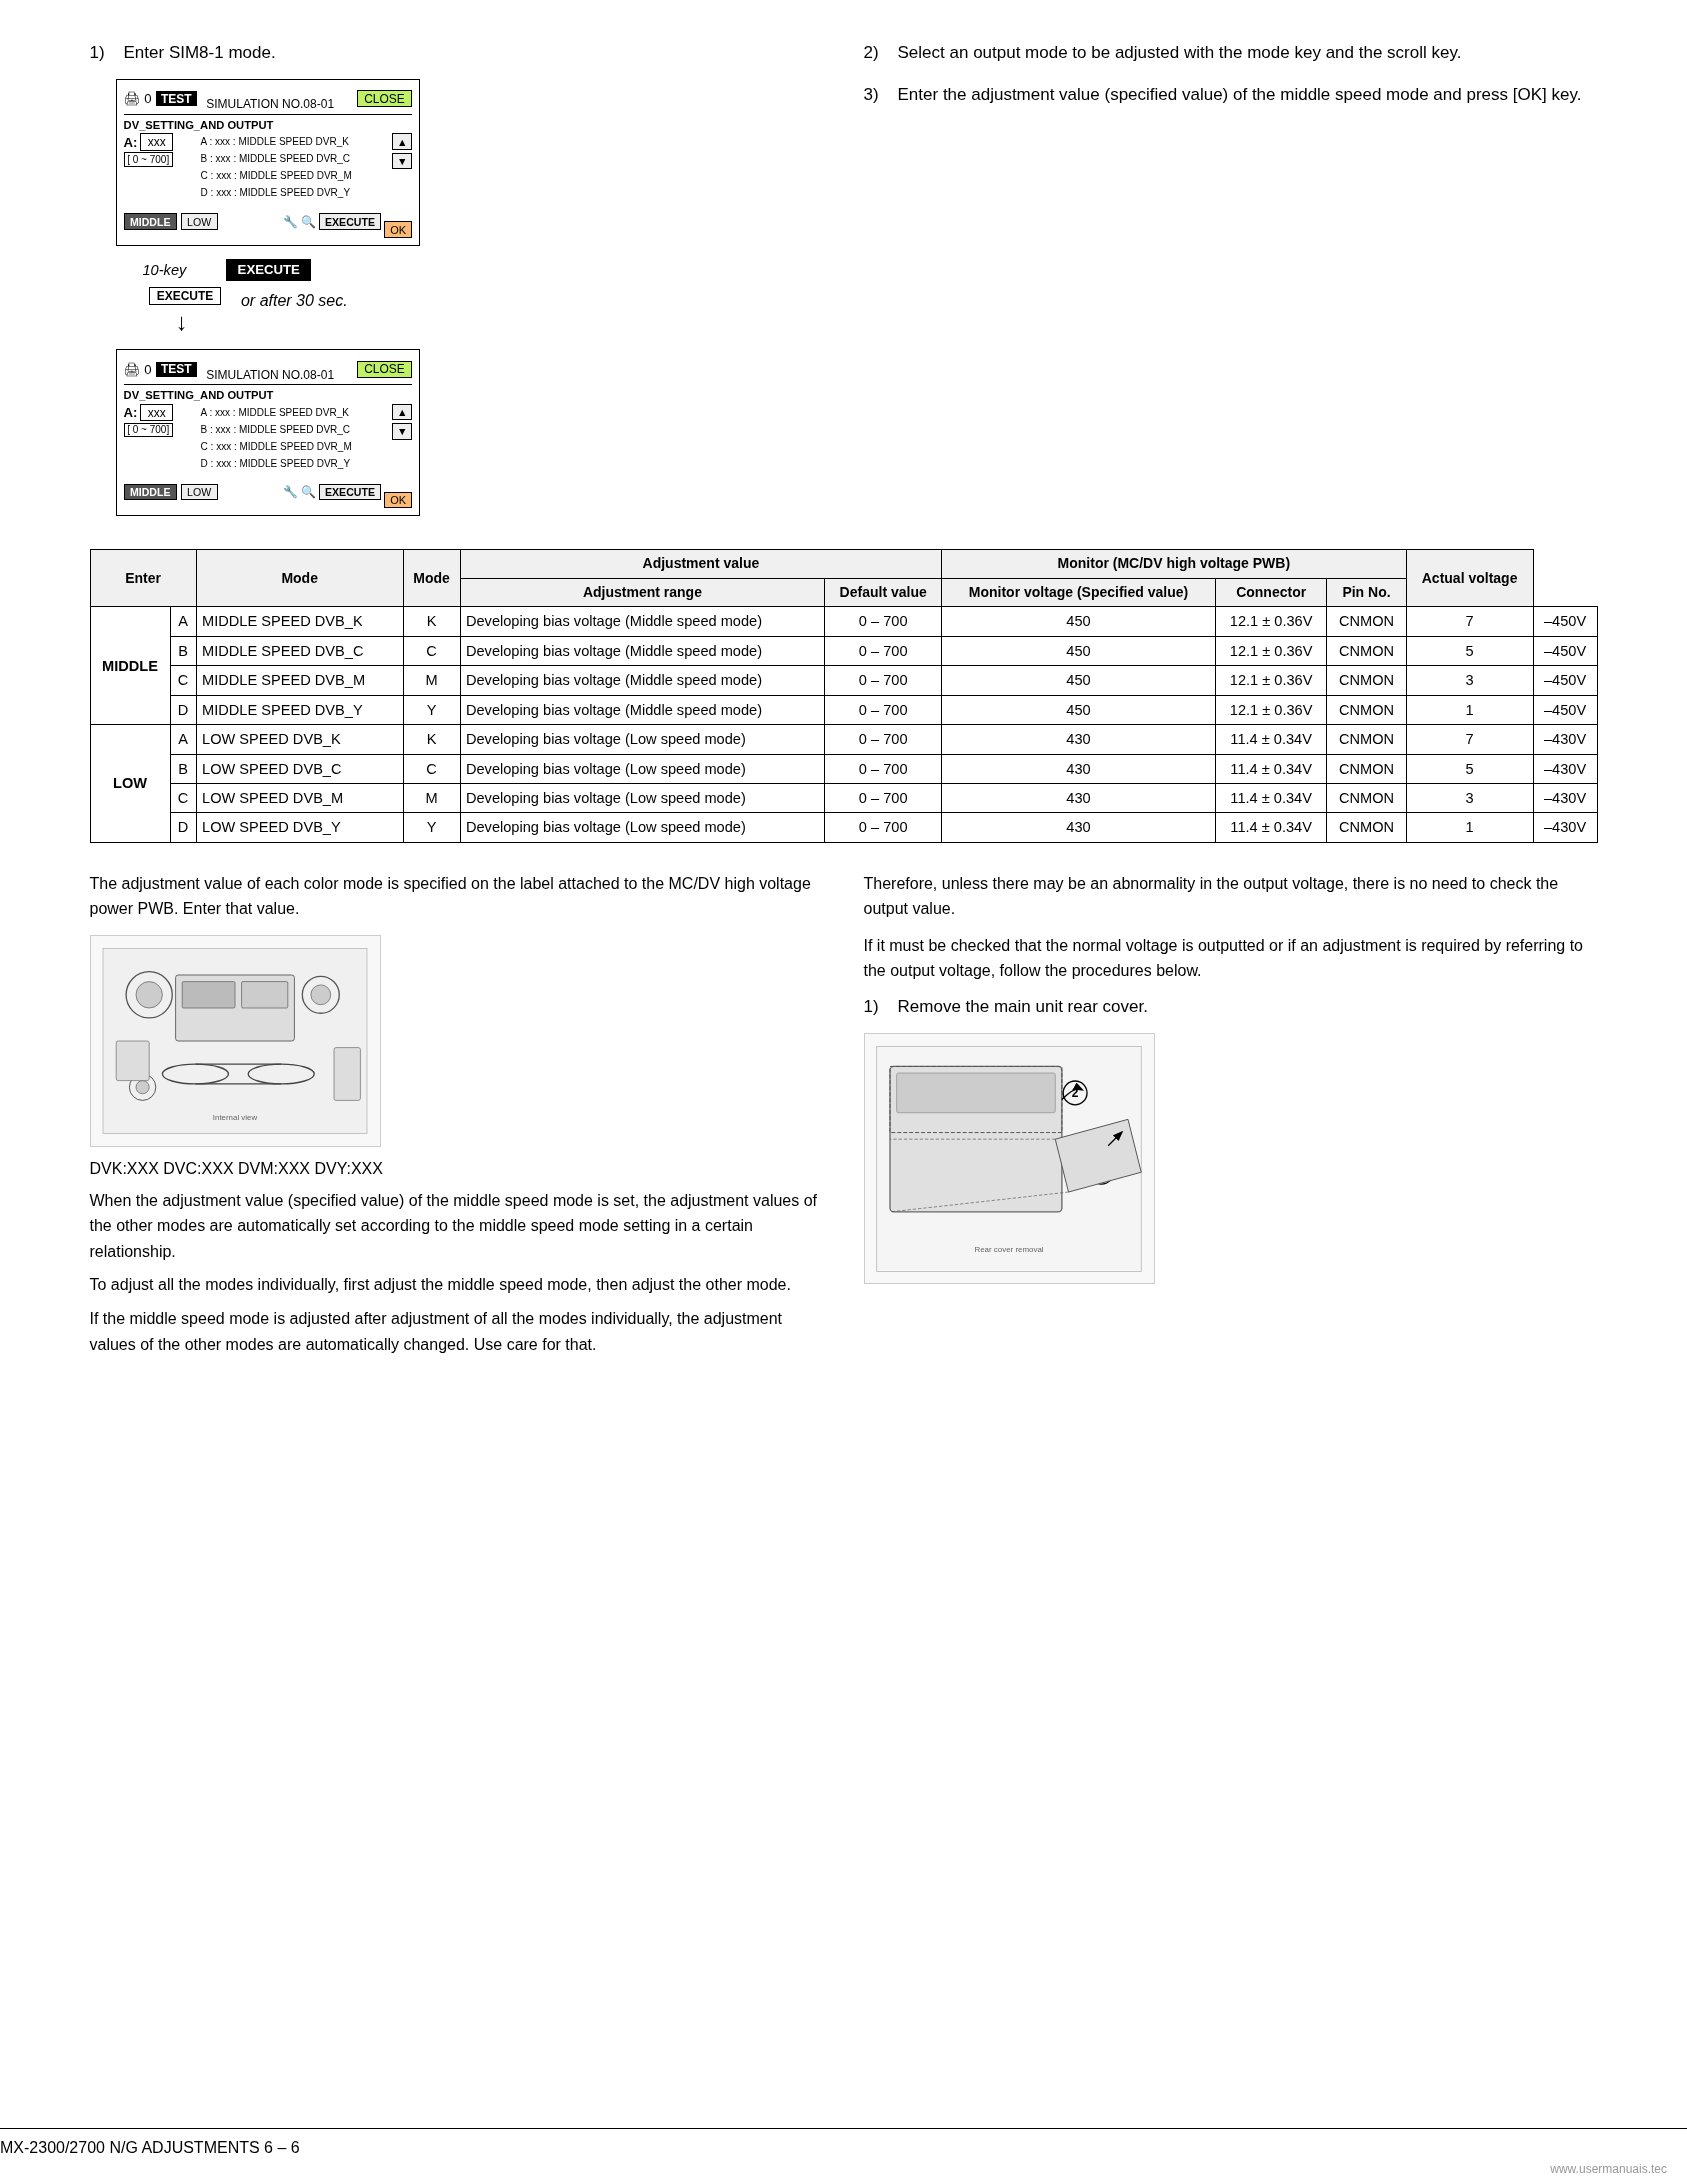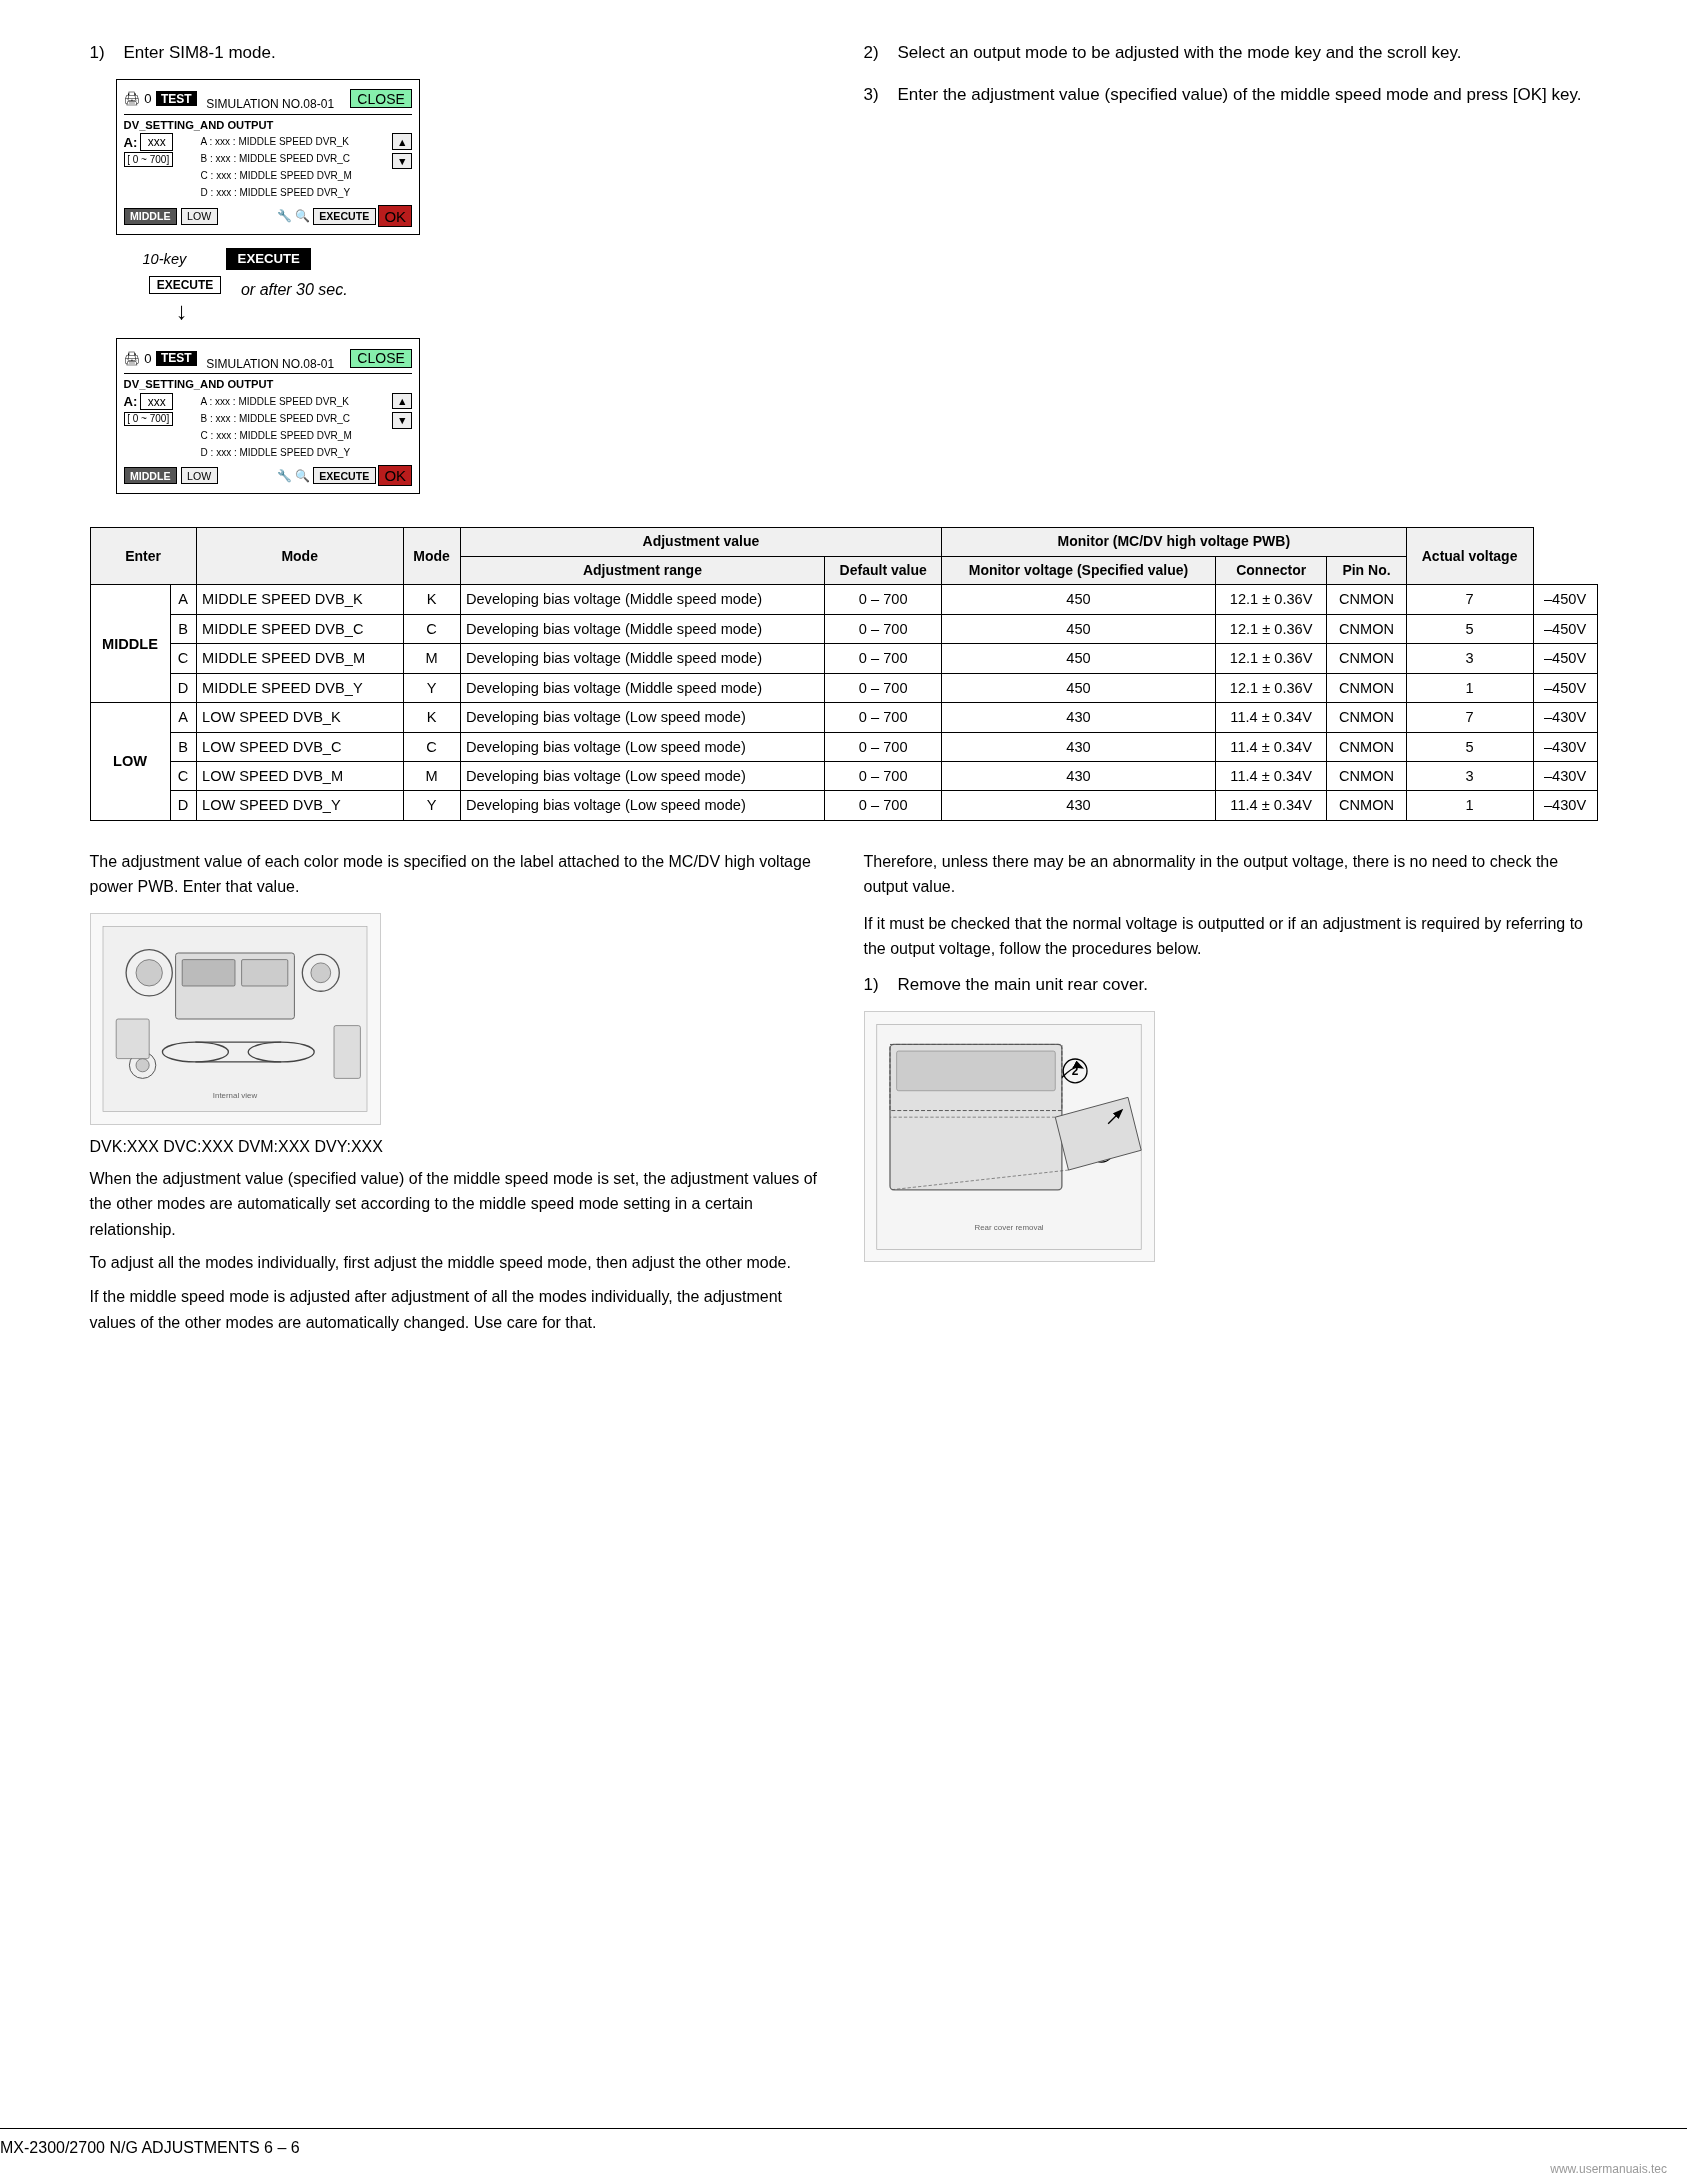--- a/index.html
+++ b/index.html
@@ -67,22 +67,22 @@
 
     .sim-sim-text {
       font-size: 12px;
       margin-left: 5.3px;
       margin-top: 11px;
     }
 
     .sim-close-btn {
       border: 0.7px solid #000;
       padding: 0.7px 6.6px;
-      font-size: 14px;
-      background: #86efac;
+      font-size: 12px;
+      background: #bef264;
     }
 
     .sim-xxx-box {
       border: 0.7px solid #000;
       padding: 0.7px 6.6px;
       font-size: 12px;
       min-width: 33px;
       text-align: center;
     }
 
@@ -114,22 +114,23 @@
       border: 1.3px solid #000;
       padding: 1.3px 5.3px;
       font-size: 10.6px;
       font-weight: bold;
       background: #eee;
     }
 
     .sim-ok-btn {
       border: 0.7px solid #000;
       padding: 1.3px 5.3px;
-      font-size: 15px;
-      background: #b91c1c;
+      font-size: 11px;
+      background: #fdba74;
+      margin-top: 16px;
     }
 
     .execute-badge {
       border: 1.3px solid #000;
       background: #000;
       color: #fff;
       padding: 2.6px 10.6px;
       font-size: 13.2px;
       font-weight: bold;
       display: inline-block;

